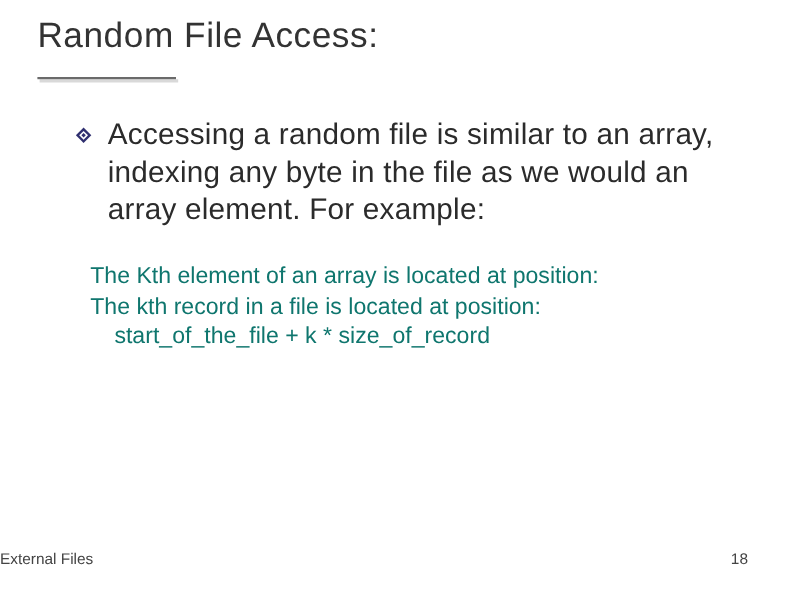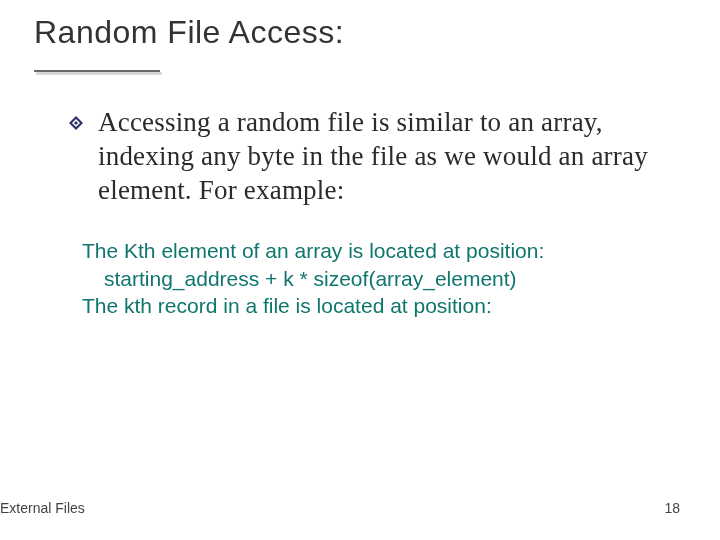--- a/index.html
+++ b/index.html
@@ -46,21 +46,20 @@
   }
   .body-block {
     position: absolute;
     left: 70px;
     top: 106px;
     width: 590px;
   }
   .bullet-row {
     position: relative;
     padding-left: 28px;
-    font-family: Liberation Serif, serif;
   }
   .bullet-icon {
     position: absolute;
     left: -2px;
     top: 9px;
     width: 16px;
     height: 16px;
   }
   .bullet-text {
     font-size: 27px;
@@ -111,21 +110,21 @@
           <polygon points="8,1 15,8 8,15 1,8" fill="#2f2f6f"></polygon>
           <polygon points="8,4 12,8 8,12 4,8" fill="#ffffff"></polygon>
           <polygon points="8,6 10,8 8,10 6,8" fill="#2f2f6f"></polygon>
         </svg>
       </span>
       <div class="bullet-text">Accessing a random file is similar to an array, indexing any byte in the file as we would an array element. For example:</div>
     </div>
 
     <div class="detail">
       <div>The Kth element of an array is located at position:</div>
-      <div class="indent">starting_address + k * sizeof(array_element)</div>
       <div>The kth record in a file is located at position:</div>
+      <div class="indent">start_of_the_file + k * size_of_record</div>
     </div>
   </div>
 
   <div class="footer-center">External Files</div>
   <div class="footer-right">18</div>
 
 </div>
 
 </body></html>

